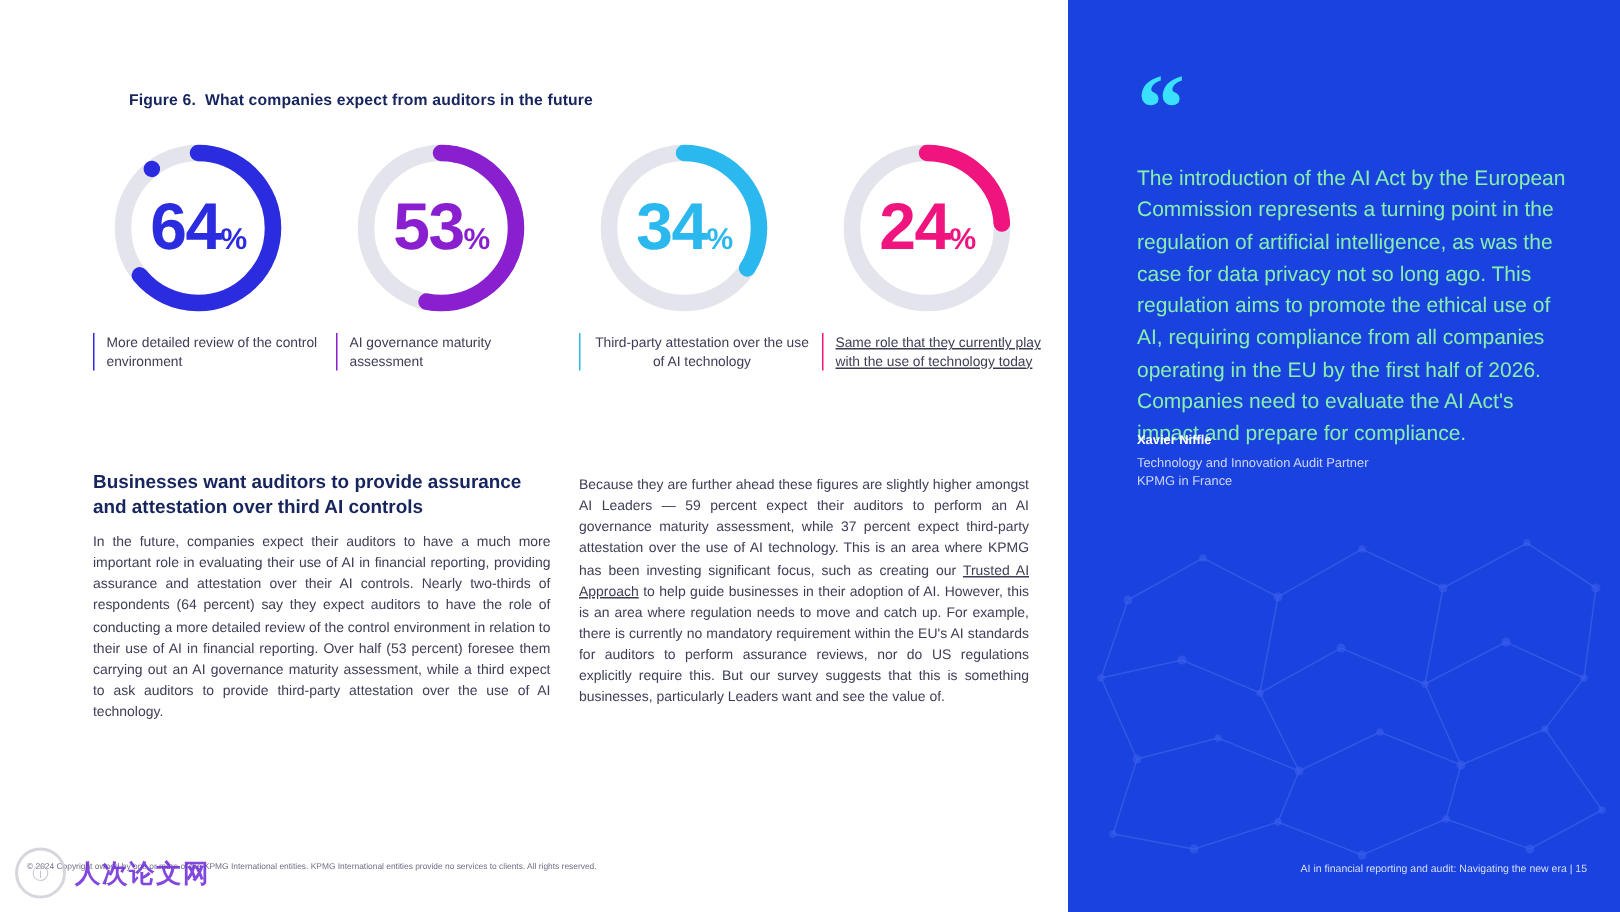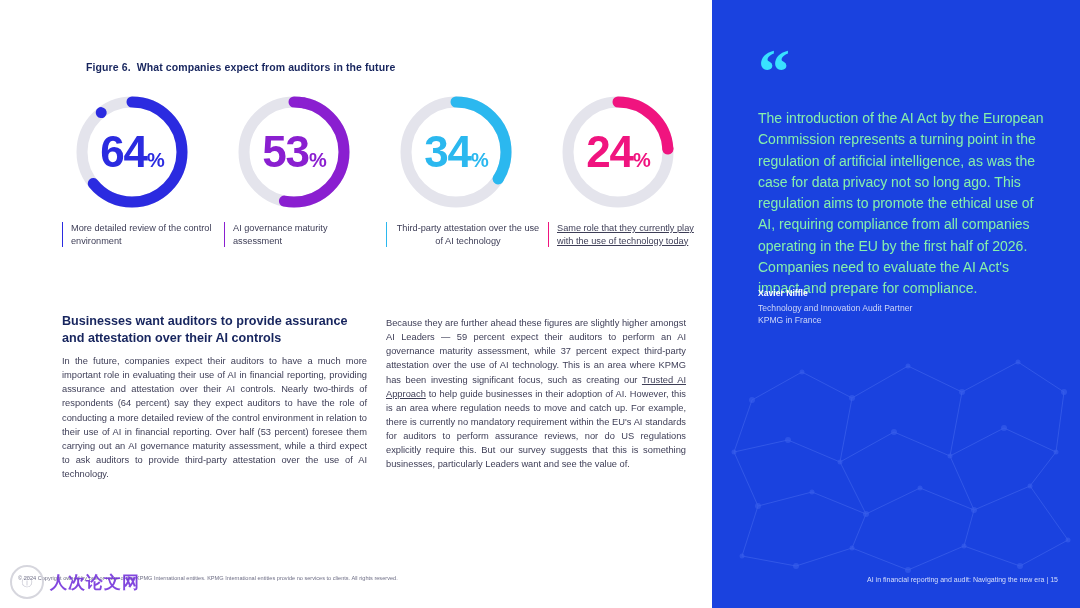--- a/index.html
+++ b/index.html
@@ -111,21 +111,21 @@
           </svg>
           <div class="donut-label">
             <span class="pct" style="color:#f0147f;"><span class="num">24</span><span class="sym">%</span></span>
           </div>
         </div>
         <div class="caption" style="border-left-color:#f0147f;text-decoration:underline;">Same role that they currently play with the use of technology today</div>
       </div>
 
     </div>
 
-    <div class="sec-head">Businesses want auditors to provide assurance and attestation over their AI controls</div>
+    <div class="sec-head">Businesses want auditors to provide assurance and attestation over third AI controls</div>
     <div class="col-left">In the future, companies expect their auditors to have a much more important role in evaluating their use of AI in financial reporting, providing assurance and attestation over their AI controls. Nearly two-thirds of respondents (64 percent) say they expect auditors to have the role of conducting a more detailed review of the control environment in relation to their use of AI in financial reporting. Over half (53 percent) foresee them carrying out an AI governance maturity assessment, while a third expect to ask auditors to provide third-party attestation over the use of AI technology.</div>
 
     <div class="col-right">
       <span>Because they are further ahead these figures are slightly higher amongst AI Leaders — 59 percent expect their auditors to perform an AI governance maturity assessment, while 37 percent expect third-party attestation over the use of AI technology. This is an area where KPMG has been investing significant focus, such as creating our </span><a href="#">Trusted AI Approach</a><span> to help guide businesses in their adoption of AI. However, this is an area where regulation needs to move and catch up. For example, there is currently no mandatory requirement within the EU's AI standards for auditors to perform assurance reviews, nor do US regulations explicitly require this. But our survey suggests that this is something businesses, particularly Leaders want and see the value of.</span>
     </div>
 
     <div class="footer-left">© 2024 Copyright owned by one or more of the KPMG International entities. KPMG International entities provide no services to clients. All rights reserved.</div>
 
     <div class="watermark">
       <div class="wm-ring">ⓘ</div>

